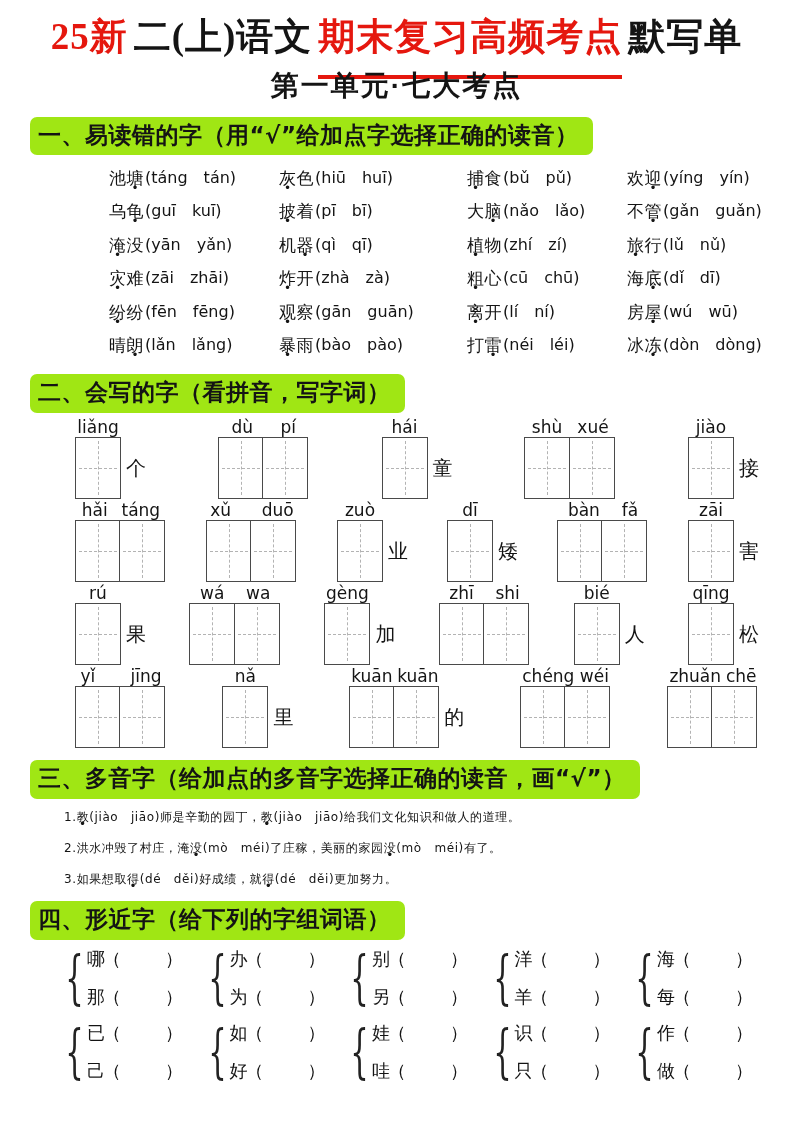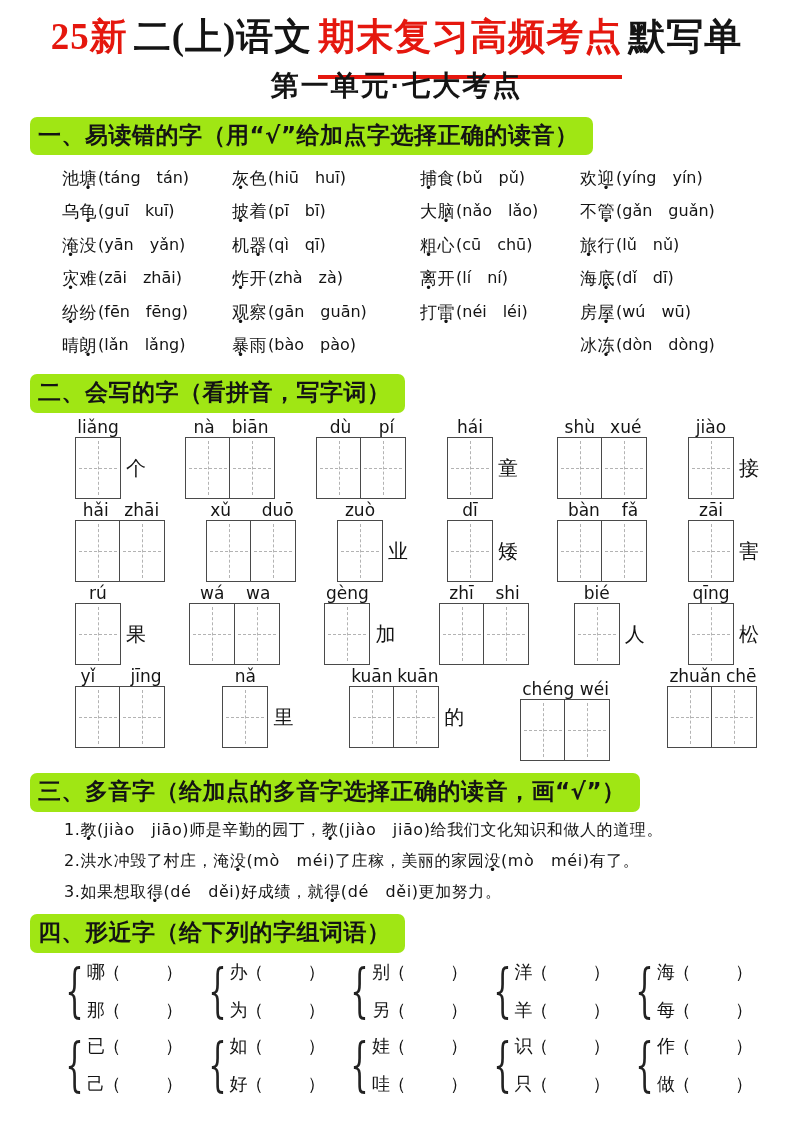--- a/index.html
+++ b/index.html
@@ -29,21 +29,21 @@
     letter-spacing:0.5px;
   }
   
   .s1{display:flex;margin:6px 0 0 62px;}
   .s1-col{display:flex;flex-direction:column;}
   .s1-col:nth-child(1){width:170px;}
   .s1-col:nth-child(2){width:188px;}
   .s1-col:nth-child(3){width:160px;}
   .s1-col:nth-child(4){flex:1;}
   .w1{height:33.5px;display:flex;align-items:center;font-size:17px;white-space:nowrap;}
-  .cn{letter-spacing:0.5px;}
+  .cn{letter-spacing:0.5px;margin-left:47px;}
   .py{font-size:16px;margin-left:1px;}
   .dt{position:relative;}
   .dt::after{
     content:"•";position:absolute;left:50%;bottom:-0.52em;transform:translateX(-50%);
     font-size:12px;line-height:1;color:var(--ink);
   }
   
   .s2{margin-top:4px;}
   .s2-row{display:flex;justify-content:space-between;margin:0 34px 1px 60px;padding-left:15px;}
   .grp{display:flex;flex-direction:column;}
@@ -53,21 +53,21 @@
   .bx{
     width:46px;height:62px;box-sizing:border-box;border:1.6px solid #4a4a4a;
     position:relative;background:#fff;flex:0 0 auto;
   }
   .bx + .bx{margin-left:-1.6px;}
   .bx::before{content:"";position:absolute;left:50%;top:3px;bottom:3px;border-left:1.4px dashed #b3b3b3;}
   .bx::after{content:"";position:absolute;top:50%;left:3px;right:3px;border-top:1.4px dashed #b3b3b3;}
   .suf{font-size:20px;margin-left:5px;white-space:nowrap;}
   
   .s3{margin:8px 0 0 64px;}
-  .sent{font-size:16px;line-height:20px;margin-bottom:11px;letter-spacing:0.6px;white-space:nowrap;}
+  .sent{font-size:12px;line-height:20px;margin-bottom:11px;letter-spacing:0.6px;white-space:nowrap;}
   
   .s4{margin-top:8px;}
   .s4-row{display:flex;justify-content:space-between;margin:0 40px 14px 56px;}
   .pair{display:flex;align-items:center;}
   .brace{
     font-family:"DejaVu Serif","Liberation Serif",serif;font-size:58px;line-height:1;
     transform:scaleX(0.5);margin-right:-6px;font-weight:400;color:#222;
   }
   .plines{display:flex;flex-direction:column;gap:16px;}
   .pline{display:flex;align-items:center;font-size:18px;line-height:22px;}
@@ -143,20 +143,24 @@
     <div class="s1-col">
       <div class="w1">
         <span class="cn"><span class="dt">捕</span><span>食</span></span>
         <span class="py">(bǔ　pǔ)</span>
       </div>
       <div class="w1">
         <span class="cn"><span>大</span><span class="dt">脑</span></span>
         <span class="py">(nǎo　lǎo)</span>
       </div>
       <div class="w1">
+        <span class="cn"><span class="dt">植</span><span>物</span></span>
+        <span class="py">(zhí　zí)</span>
+      </div>
+      <div class="w1">
         <span class="cn"><span class="dt">粗</span><span>心</span></span>
         <span class="py">(cū　chū)</span>
       </div>
       <div class="w1">
         <span class="cn"><span class="dt">离</span><span>开</span></span>
         <span class="py">(lí　ní)</span>
       </div>
       <div class="w1">
         <span class="cn"><span>打</span><span class="dt">雷</span></span>
         <span class="py">(néi　léi)</span>
@@ -199,30 +203,20 @@
         <div class="pys" style="width: 46px;">
           <span class="pysyl">liǎng</span>
         </div>
         <div class="boxes">
           <div class="bx"></div>
           <span class="suf">个</span>
         </div>
       </div>
       <div class="grp">
         <div class="pys" style="width: 92px;">
-          <span class="pysyl">nà</span>
-          <span class="pysyl">biān</span>
-        </div>
-        <div class="boxes">
-          <div class="bx"></div>
-          <div class="bx"></div>
-        </div>
-      </div>
-      <div class="grp">
-        <div class="pys" style="width: 92px;">
           <span class="pysyl">dù</span>
           <span class="pysyl">pí</span>
         </div>
         <div class="boxes">
           <div class="bx"></div>
           <div class="bx"></div>
         </div>
       </div>
       <div class="grp">
         <div class="pys" style="width: 46px;">
@@ -250,21 +244,21 @@
         <div class="boxes">
           <div class="bx"></div>
           <span class="suf">接</span>
         </div>
       </div>
     </div>
     <div class="s2-row">
       <div class="grp">
         <div class="pys" style="width: 92px;">
           <span class="pysyl">hǎi</span>
-          <span class="pysyl">zhāi</span>
+          <span class="pysyl">táng</span>
         </div>
         <div class="boxes">
           <div class="bx"></div>
           <div class="bx"></div>
         </div>
       </div>
       <div class="grp">
         <div class="pys" style="width: 92px; gap: 22px;">
           <span class="pysyl">xǔ</span>
           <span class="pysyl">duō</span>
@@ -395,21 +389,21 @@
           <span class="pysyl">kuān</span>
           <span class="pysyl">kuān</span>
         </div>
         <div class="boxes">
           <div class="bx"></div>
           <div class="bx"></div>
           <span class="suf">的</span>
         </div>
       </div>
       <div class="grp">
-        <div class="pys" style="width: 92px; margin-top: 13px;">
+        <div class="pys" style="width: 92px;">
           <span class="pysyl">chéng</span>
           <span class="pysyl">wéi</span>
         </div>
         <div class="boxes">
           <div class="bx"></div>
           <div class="bx"></div>
         </div>
       </div>
       <div class="grp">
         <div class="pys" style="width: 92px;">

